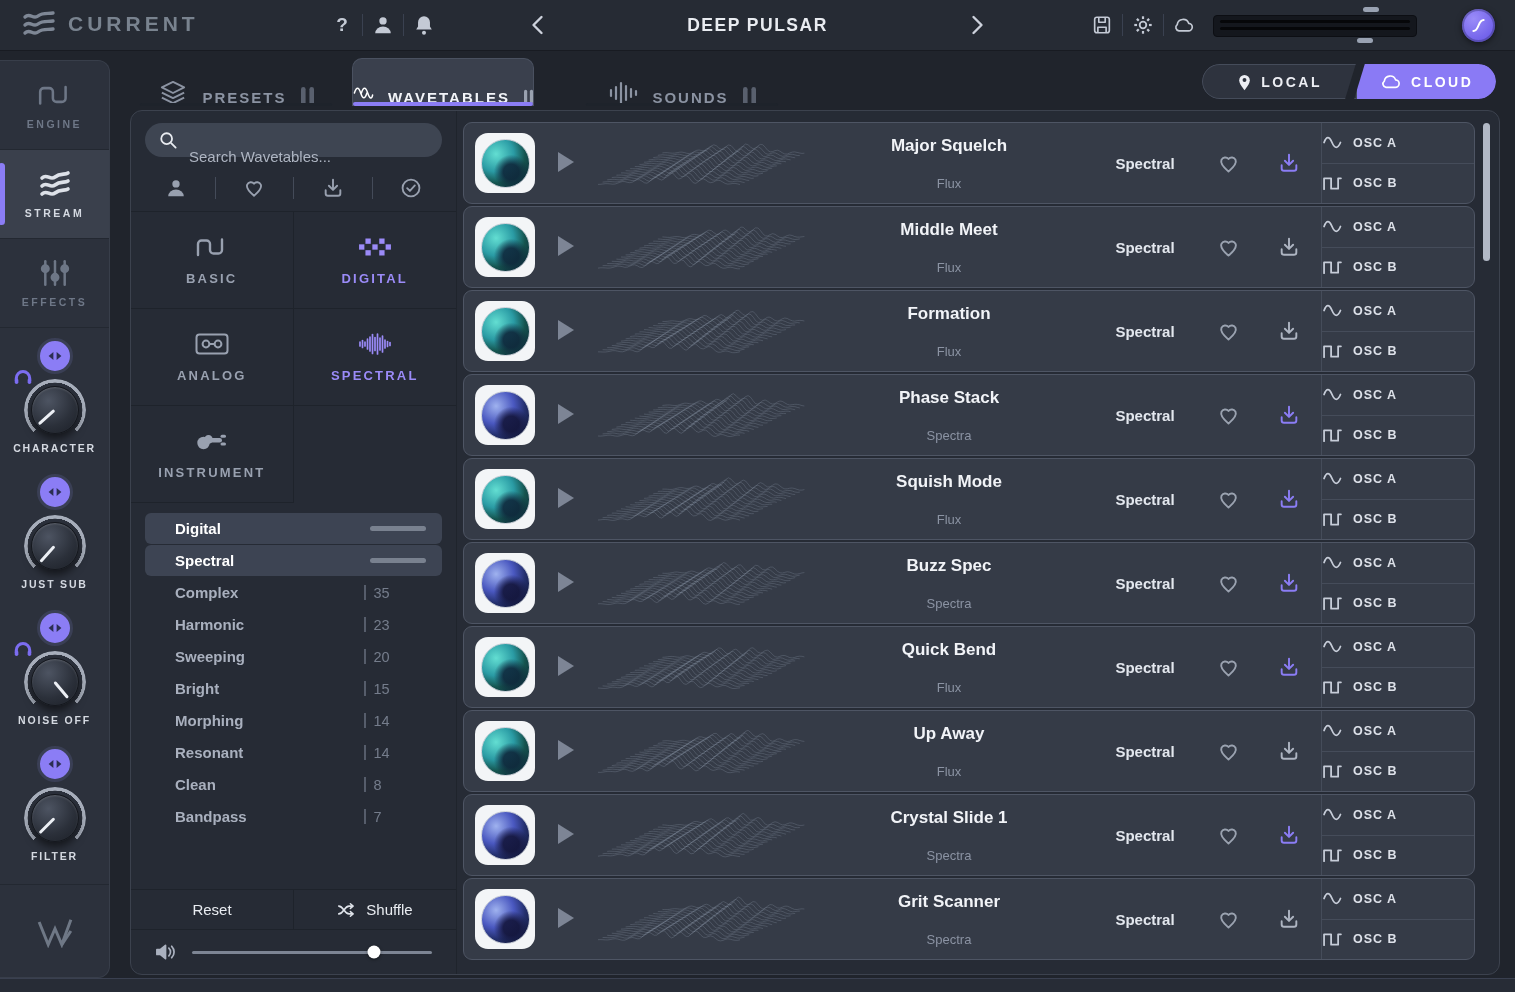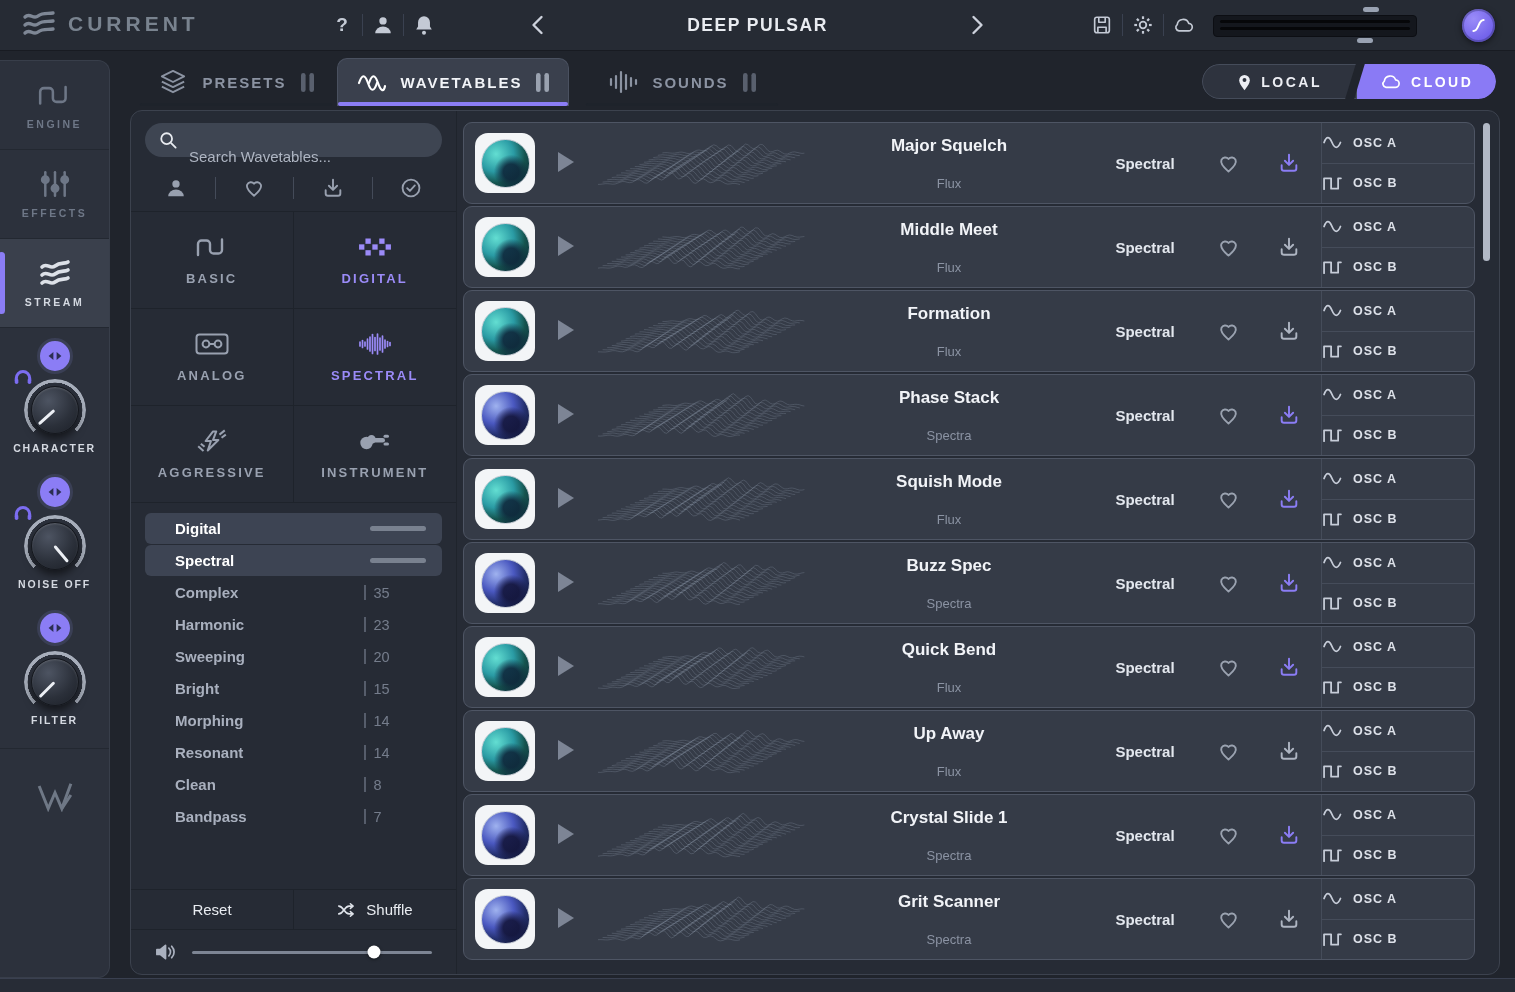--- a/index.html
+++ b/index.html
@@ -58,32 +58,32 @@
      box-shadow:0 5px 9px rgba(0,0,0,.55), inset 0 1px 2px rgba(255,255,255,.18);}
   .knob-needle{position:absolute;left:calc(50% - 1.25px);top:50%;width:2.5px;height:21px;border-radius:2px;background:#eceff4;transform-origin:50% 0;}
   .knob-label{margin-top:1px;font-size:10.5px;font-weight:bold;letter-spacing:1.8px;color:#d6dae2;}
   .sb-divider{height:1px;background:#232831;margin-top:2px;}
   .sb-logo{height:92px;display:flex;align-items:center;justify-content:center;color:#6f7886;}
   .sb-logo .icon{width:44px;height:34px;}
 
   
   .main{position:absolute;left:128px;top:58px;right:13px;bottom:17px;}
   .tabbar{position:relative;height:48px;}
-  .tab{position:absolute;top:0;height:48px;display:flex;align-items:center;justify-content:center;gap:14px;cursor:pointer;box-sizing:border-box;}
+  .tab{position:absolute;top:0;height:48px;display:flex;align-items:flex-end;justify-content:center;gap:14px;cursor:pointer;box-sizing:border-box;}
   .tab .icon{width:30px;height:26px;color:#8b93a2;}
   .tab-label{font-size:15px;font-weight:bold;letter-spacing:2px;color:#8b93a2;}
   .tab .bars{width:13px;height:19px;color:#59606e;}
   .tab-underline{position:absolute;left:0;right:0;bottom:0;height:3px;border-radius:2px;background:#1e232b;}
   .tab.active{background:#3a404d;border:1px solid #4a5160;border-bottom:none;border-radius:10px 10px 0 0;}
   .tab.active .tab-label{color:#f2f4f8;}
   .tab.active .icon{color:#fff;}
   .tab.active .bars{color:#9aa2b0;}
   .tab.active .tab-underline{height:4px;background:#8b7df5;}
   .tab.t-presets{left:12px;width:192px;}
-  .tab.t-wavetables{left:209px;width:232px;}
+  .tab.t-wavetables{left:224px;width:182px;}
   .tab.t-sounds{left:458px;width:192px;}
   .source-toggle{position:absolute;right:6px;top:6px;width:294px;height:35px;border-radius:18px;overflow:hidden;display:flex;}
   .src-local{flex:1.12;background:#2e333e;box-shadow:inset 0 0 0 1px #454c5a;border-radius:18px 0 0 18px;
      display:flex;align-items:center;justify-content:center;gap:9px;cursor:pointer;color:#eceef3;}
   .src-cloud{flex:1;background:#8a7af5;display:flex;align-items:center;justify-content:center;gap:9px;cursor:pointer;color:#fff;border-radius:0 18px 18px 0;}
   .src-label{font-size:14px;font-weight:bold;letter-spacing:2.5px;}
   .src-slash{position:absolute;left:50.5%;top:-4px;width:9px;height:46px;background:#20242c;transform:skewX(-17deg);}
   .src-local .icon{width:15px;height:18px;}
   .src-cloud .icon{width:22px;height:15px;}
 
@@ -270,43 +270,43 @@
 
   <div class="sidebar">
     <div class="nav-item">
       <span class="icon">
           <svg viewBox="0 0 34 24" fill="none" stroke="currentColor" stroke-width="2.4" stroke-linecap="round" stroke-linejoin="round">
             <path d="M3 20 V9 a3.5 3.5 0 0 1 3.5-3.5 h5 A3.5 3.5 0 0 1 15 9 v6 a3.5 3.5 0 0 0 3.5 3.5 h5 A3.5 3.5 0 0 0 27 15 V4.5"></path>
           </svg>
         </span>
       <span class="nav-label">ENGINE</span>
     </div>
+    <div class="nav-item active">
+      <div class="nav-pill"></div>
+      <span class="icon">
+          <svg viewBox="0 0 34 28" fill="none" stroke="currentColor" stroke-width="3.6" stroke-linecap="round">
+            <path d="M4 8 C9 3 12 11 17 7 S27 5 30 3"></path>
+            <path d="M4 16 C9 11 12 19 17 15 S27 13 30 11"></path>
+            <path d="M4 24 C9 19 12 27 17 23 S27 21 30 19"></path>
+          </svg>
+        </span>
+      <span class="nav-label">STREAM</span>
+    </div>
     <div class="nav-item">
       <span class="icon">
           <svg viewBox="0 0 30 26" fill="none" stroke="currentColor" stroke-width="2.3" stroke-linecap="round">
             <line x1="6" y1="2" x2="6" y2="24"></line>
             <line x1="15" y1="2" x2="15" y2="24"></line>
             <line x1="24" y1="2" x2="24" y2="24"></line>
             <circle cx="6" cy="9" r="3" fill="currentColor"></circle>
             <circle cx="15" cy="17" r="3" fill="currentColor"></circle>
             <circle cx="24" cy="9" r="3" fill="currentColor"></circle>
           </svg>
         </span>
       <span class="nav-label">EFFECTS</span>
-    </div>
-    <div class="nav-item active">
-      <div class="nav-pill"></div>
-      <span class="icon">
-          <svg viewBox="0 0 34 28" fill="none" stroke="currentColor" stroke-width="3.6" stroke-linecap="round">
-            <path d="M4 8 C9 3 12 11 17 7 S27 5 30 3"></path>
-            <path d="M4 16 C9 11 12 19 17 15 S27 13 30 11"></path>
-            <path d="M4 24 C9 19 12 27 17 23 S27 21 30 19"></path>
-          </svg>
-        </span>
-      <span class="nav-label">STREAM</span>
     </div>
 
     <div class="mods">
       <div class="mod">
         <div class="lr-btn">
             <span class="icon">
               <svg viewBox="0 0 20 12" fill="currentColor">
                 <path d="M8 1 L2 6 8 11 Z"></path>
                 <path d="M12 1 L18 6 12 11 Z"></path>
               </svg>
@@ -318,20 +318,36 @@
               <rect x="1.8" y="11.5" width="4" height="6.5" rx="2" fill="currentColor" stroke="none"></rect>
               <rect x="16.2" y="11.5" width="4" height="6.5" rx="2" fill="currentColor" stroke="none"></rect>
             </svg>
           </span>
         <div class="knob">
           <div class="knob-arc"></div>
             <div class="knob-body"></div>
             <div class="knob-needle" style="transform: rotate(48deg);"></div>
         </div>
         <div class="knob-label">CHARACTER</div>
+      </div>
+      <div class="mod">
+        <div class="lr-btn">
+            <span class="icon">
+              <svg viewBox="0 0 20 12" fill="currentColor">
+                <path d="M8 1 L2 6 8 11 Z"></path>
+                <path d="M12 1 L18 6 12 11 Z"></path>
+              </svg>
+            </span>
+          </div>
+        <div class="knob">
+          <div class="knob-arc"></div>
+            <div class="knob-body"></div>
+            <div class="knob-needle" style="transform: rotate(42deg);"></div>
+        </div>
+        <div class="knob-label">JUST SUB</div>
       </div>
       <div class="mod">
         <div class="lr-btn">
             <span class="icon">
               <svg viewBox="0 0 20 12" fill="currentColor">
                 <path d="M8 1 L2 6 8 11 Z"></path>
                 <path d="M12 1 L18 6 12 11 Z"></path>
               </svg>
             </span>
           </div>
@@ -549,32 +565,20 @@
                   <line x1="17" y1="5.5" x2="17" y2="18.5"></line>
                   <line x1="19.5" y1="2" x2="19.5" y2="22"></line>
                   <line x1="22" y1="6" x2="22" y2="18"></line>
                   <line x1="24.5" y1="4" x2="24.5" y2="20"></line>
                   <line x1="27" y1="8" x2="27" y2="16"></line>
                   <line x1="29.5" y1="9.5" x2="29.5" y2="14.5"></line>
                   <line x1="32" y1="10.5" x2="32" y2="13.5"></line>
                 </svg>
               </span>
     <span class="cat-label">SPECTRAL</span>
-  </div>
-            <div class="cat-cell">
-    <span class="icon">
-                <svg viewBox="0 0 32 24" fill="none" stroke="currentColor" stroke-width="1.9" stroke-linejoin="round">
-                  <path d="M17 3 L10 12 h5 L12 21 L22 11 h-5 L20 3 Z"></path>
-                  <line x1="3" y1="17" x2="8" y2="21.5"></line>
-                  <line x1="5.5" y1="14.5" x2="9" y2="17.5"></line>
-                  <line x1="23" y1="6" x2="28" y2="2"></line>
-                  <line x1="25" y1="9" x2="29" y2="6"></line>
-                </svg>
-              </span>
-    <span class="cat-label">AGGRESSIVE</span>
   </div>
             <div class="cat-cell">
     <span class="icon">
                 <svg viewBox="0 0 34 24" fill="currentColor">
                   <circle cx="8.5" cy="14" r="6.2"></circle>
                   <circle cx="13.5" cy="10.5" r="4.4"></circle>
                   <rect x="13" y="9" width="14" height="4.6" rx="2.3"></rect>
                   <rect x="25.5" y="5.8" width="5.5" height="3" rx="1.5"></rect>
                   <rect x="25.5" y="13.4" width="5.5" height="3" rx="1.5"></rect>
                 </svg>

